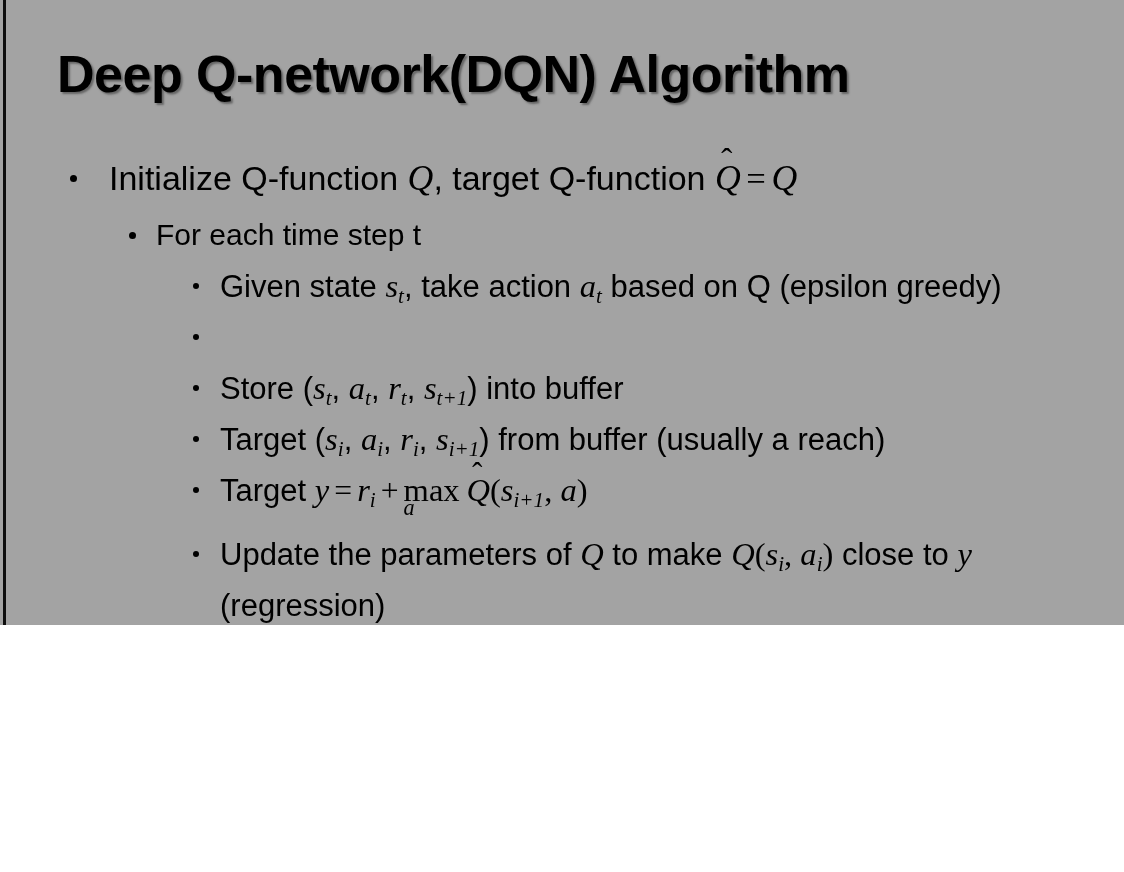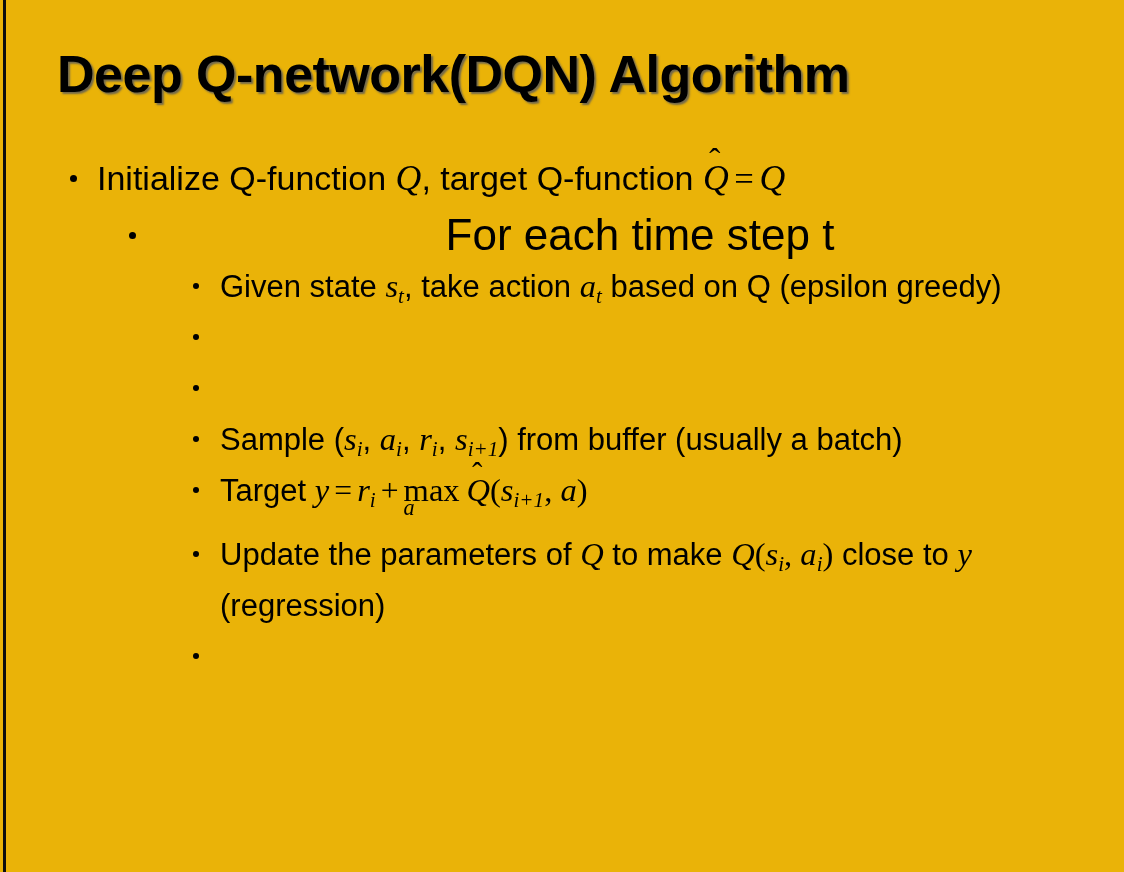--- a/index.html
+++ b/index.html
@@ -7,22 +7,22 @@
     padding: 0;
     background: #ffffff;
   }
   body {
     font-family: "Liberation Sans", "DejaVu Sans", sans-serif;
   }
 
   #slide {
     position: relative;
     width: 1124px;
-    height: 872px;
-    background: #eab308;
+    height: 625px;
+    background: #a3a3a3;
     overflow: hidden;
     box-sizing: border-box;
     text-decoration: underline;
   }
 
   
   #left-rule {
     position: absolute;
     left: 3px;
     top: 0;
@@ -71,30 +71,30 @@
 
   .row .txt {
     display: block;
   }
 
   
   .lvl1 {
     font-size: 34px;
     line-height: 60px;
     min-height: 60px;
+    padding-left: 12px;
   }
   .lvl1 .bullet { left: 70px; top: 27px; width: 7px; height: 7px; }
   .lvl1 .txt { margin-left: 97px; }
 
   
   .lvl2 {
-    font-size: 44px;
+    font-size: 30px;
     line-height: 52px;
     min-height: 52px;
-    text-align: center;
   }
   .lvl2 .bullet { left: 129px; top: 23px; width: 7px; height: 7px; }
   .lvl2 .txt { margin-left: 156px; }
 
   
   .lvl3 {
     font-size: 31px;
     line-height: 51px;
     min-height: 51px;
   }
@@ -201,25 +201,26 @@
       <span class="bullet"></span>
       <span class="txt"><span>Given state </span><span class="m">s</span><sub class="ms">t</sub><span>, take action </span><span class="m">a</span><sub class="ms">t</sub><span> based on Q (epsilon greedy)</span></span>
     </div>
 
     <div class="row lvl3">
       <span class="bullet"></span>
     </div>
 
     <div class="row lvl3">
       <span class="bullet"></span>
-    </div>
-
-    <div class="row lvl3">
-      <span class="bullet"></span>
-      <span class="txt"><span>Sample (</span><span class="m">s</span><sub class="ms">i</sub><span>, </span><span class="m">a</span><sub class="ms">i</sub><span>, </span><span class="m">r</span><sub class="ms">i</sub><span>, </span><span class="m">s</span><sub class="ms">i+1</sub><span>) from buffer (usually a batch)</span></span>
+      <span class="txt"><span>Store (</span><span class="m">s</span><sub class="ms">t</sub><span>, </span><span class="m">a</span><sub class="ms">t</sub><span>, </span><span class="m">r</span><sub class="ms">t</sub><span>, </span><span class="m">s</span><sub class="ms">t+1</sub><span>) into buffer</span></span>
+    </div>
+
+    <div class="row lvl3">
+      <span class="bullet"></span>
+      <span class="txt"><span>Target (</span><span class="m">s</span><sub class="ms">i</sub><span>, </span><span class="m">a</span><sub class="ms">i</sub><span>, </span><span class="m">r</span><sub class="ms">i</sub><span>, </span><span class="m">s</span><sub class="ms">i+1</sub><span>) from buffer (usually a reach)</span></span>
     </div>
 
     <div class="row lvl3" style="min-height:64px;">
       <span class="bullet"></span>
       <span class="txt"><span>Target </span><span class="m">y</span><span class="op">=</span><span class="m">r</span><sub class="ms">i</sub><span class="op">+</span><span class="underset mr"><span class="base">max</span><span class="under">a</span></span><span style="display:inline-block;width:0.22em;"></span><span class="qhat"><span class="hat">̂</span><span>Q</span></span><span class="mr">(</span><span class="m">s</span><sub class="ms">i+1</sub><span class="mr">, </span><span class="m">a</span><span class="mr">)</span></span>
     </div>
 
     <div class="row lvl3">
       <span class="bullet"></span>
       <span class="txt" style="padding-right:40px;"><span>Update the parameters of </span><span class="m">Q</span><span> to make </span><span class="m">Q</span><span class="mr">(</span><span class="m">s</span><sub class="ms">i</sub><span class="mr">, </span><span class="m">a</span><sub class="ms">i</sub><span class="mr">)</span><span> close to </span><span class="m">y</span><span> (regression)</span></span>

